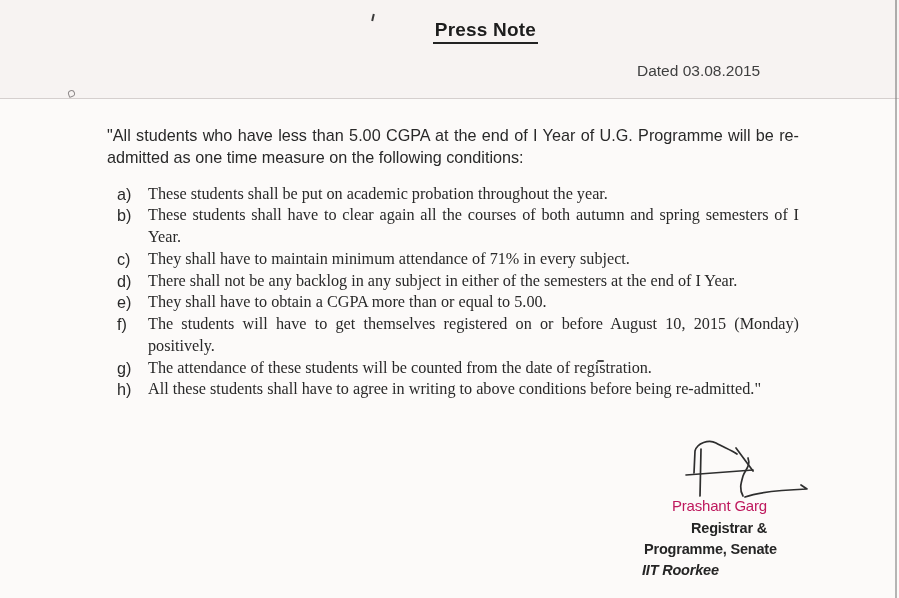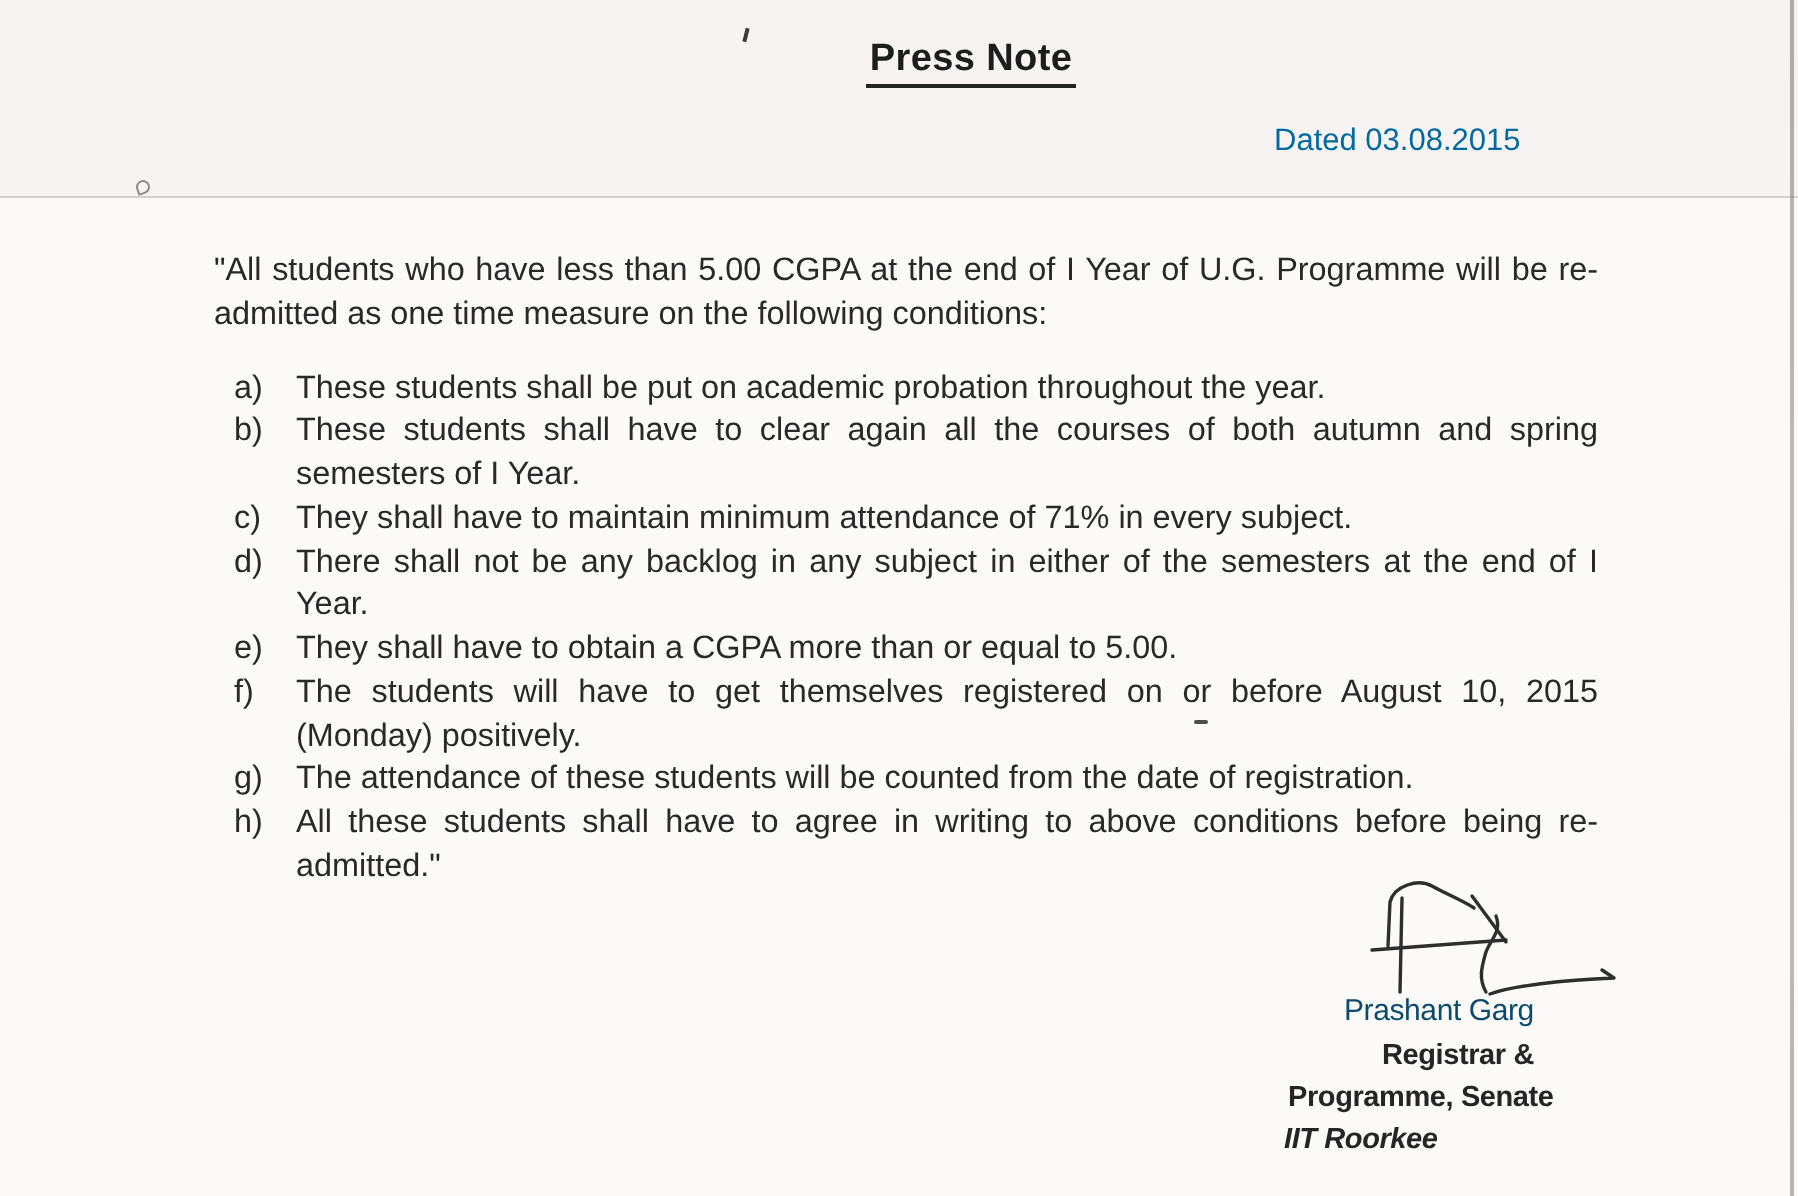--- a/index.html
+++ b/index.html
@@ -43,42 +43,42 @@
     border-bottom:2px solid #232323;
     padding:0 2px 1px 2px;
     letter-spacing:0.2px;
   }
   .title-tick{
     position:absolute;left:372px;top:14px;width:2px;height:7px;
     background:#3a3a3a;transform:rotate(14deg);
   }
   .dateline{
     position:absolute;left:637px;top:62px;
-    font-size:15.5px;color:#0369a1;
+    font-size:15.5px;color:#404040;
   }
   .content{
     position:absolute;left:107px;top:125px;width:692px;
     font-size:16.2px;line-height:21.75px;color:#292929;
   }
   .intro{
     margin:0 0 15px 0;
     text-align:justify;text-align-last:left;
   }
   .cond-row{
     display:grid;grid-template-columns:41px 1fr;
   }
   .cond-marker{padding-left:10px;}
   .cond-text{
-    text-align:justify;text-align-last:left;
+    text-align:justify;text-align-last:left;font-family:Liberation Serif, serif;
   }
   .sig-scribble{
     position:absolute;left:676px;top:439px;
   }
   .sig-line{
-    position:absolute;color:#0c4a6e;white-space:nowrap;
+    position:absolute;color:#be185d;white-space:nowrap;
   }
   .sig-name{left:672px;top:497px;font-size:15px;font-weight:normal;letter-spacing:-0.2px;}
   .sig-bold{font-weight:bold;font-size:14.5px;letter-spacing:-0.2px;color:#252525;text-align:right;}
   .sig-role1{left:691px;top:520px;}
   .sig-role2{left:644px;top:541px;}
   .sig-role3{left:642px;top:562px;font-style:italic;}
 </style>
 </head>
 <body>
 

